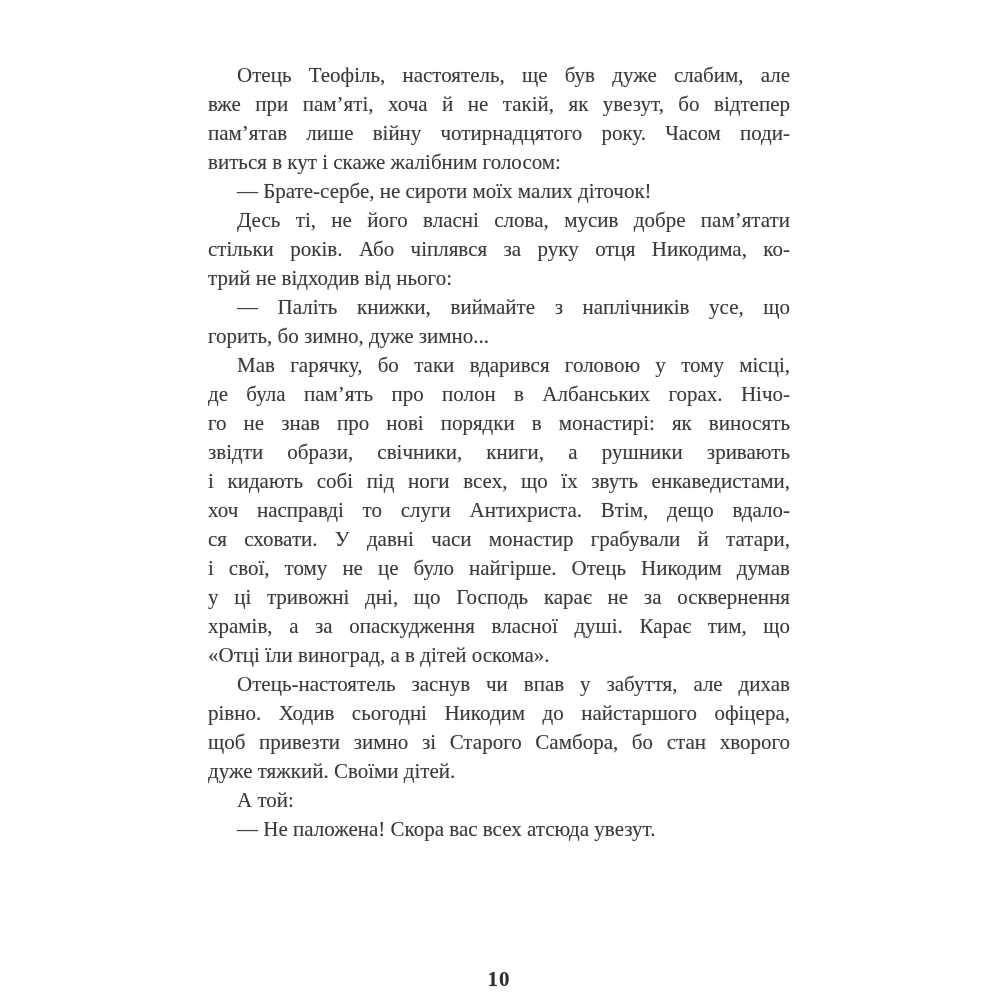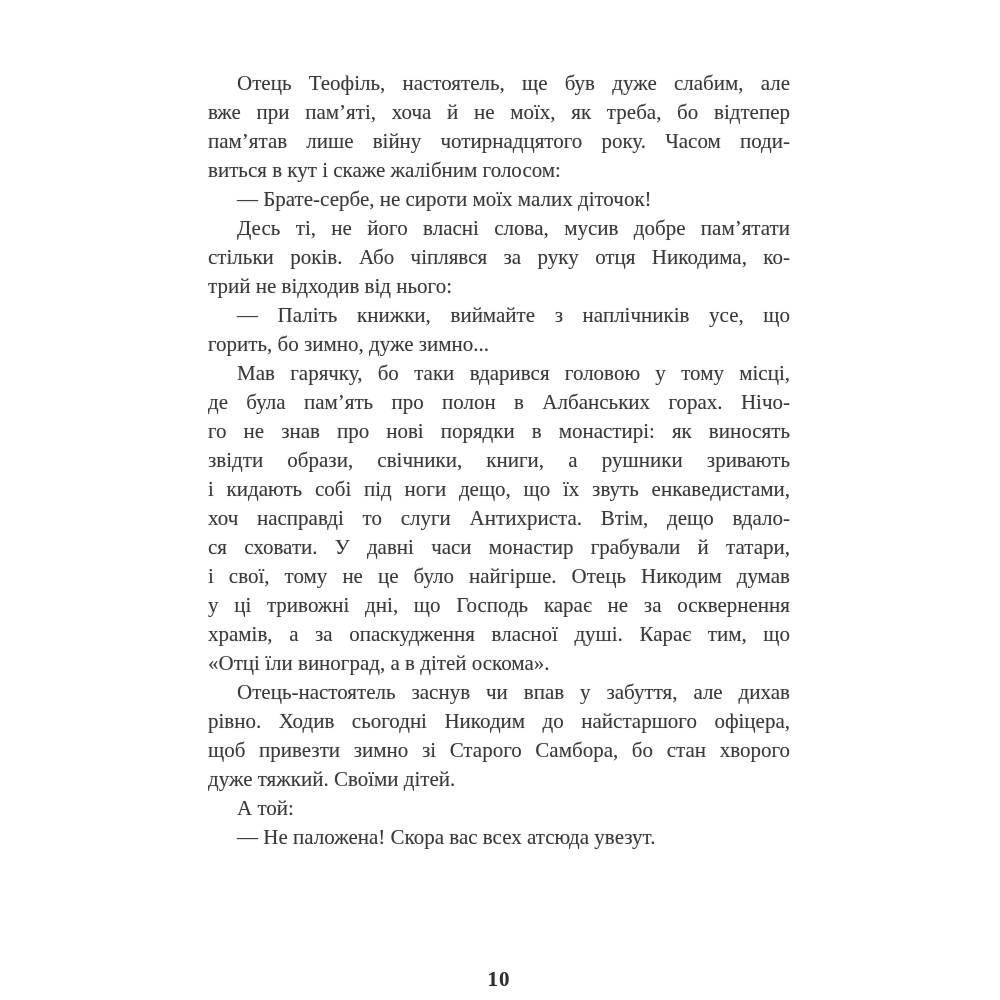--- a/index.html
+++ b/index.html
@@ -14,21 +14,21 @@
     position: relative;
     width: 1000px;
     height: 1000px;
     background: #ffffff;
     font-family: "Liberation Serif", "DejaVu Serif", serif;
     color: #3a3a3a;
   }
   .text-block {
     position: absolute;
     left: 208px;
-    top: 69px;
+    top: 61px;
     width: 582px;
     font-size: 21px;
     line-height: 29px;
     text-shadow: 0 0 1px rgba(70,70,70,0.35);
   }
   .line {
     height: 29px;
     overflow: hidden;
     text-align: justify;
     text-align-last: justify;
@@ -53,34 +53,34 @@
     color: #2f2f2f;
     text-shadow: 0 0 1px rgba(70,70,70,0.35);
   }
 </style>
 </head>
 <body>
 
 <div class="book-page">
   <div class="text-block" id="text-block">
       <div class="line indent">Отець Теофіль, настоятель, ще був дуже слабим, але</div>
-      <div class="line">вже при пам’яті, хоча й не моїх, як треба, бо відтепер</div>
+      <div class="line">вже при пам’яті, хоча й не такій, як увезут, бо відтепер</div>
       <div class="line">пам’ятав лише війну чотирнадцятого року. Часом поди-</div>
       <div class="line end">виться в кут і скаже жалібним голосом:</div>
       <div class="line indent end">— Брате-сербе, не сироти моїх малих діточок!</div>
       <div class="line indent">Десь ті, не його власні слова, мусив добре пам’ятати</div>
       <div class="line">стільки років. Або чіплявся за руку отця Никодима, ко-</div>
       <div class="line end">трий не відходив від нього:</div>
       <div class="line indent">— Паліть книжки, виймайте з наплічників усе, що</div>
       <div class="line end">горить, бо зимно, дуже зимно...</div>
       <div class="line indent">Мав гарячку, бо таки вдарився головою у тому місці,</div>
       <div class="line">де була пам’ять про полон в Албанських горах. Нічо-</div>
       <div class="line">го не знав про нові порядки в монастирі: як виносять</div>
       <div class="line">звідти образи, свічники, книги, а рушники зривають</div>
-      <div class="line">і кидають собі під ноги дещо, що їх звуть енкаведистами,</div>
+      <div class="line">і кидають собі під ноги всех, що їх звуть енкаведистами,</div>
       <div class="line">хоч насправді то слуги Антихриста. Втім, дещо вдало-</div>
       <div class="line">ся сховати. У давні часи монастир грабували й татари,</div>
       <div class="line">і свої, тому не це було найгірше. Отець Никодим думав</div>
       <div class="line">у ці тривожні дні, що Господь карає не за осквернення</div>
       <div class="line">храмів, а за опаскудження власної душі. Карає тим, що</div>
       <div class="line end">«Отці їли виноград, а в дітей оскома».</div>
       <div class="line indent">Отець-настоятель заснув чи впав у забуття, але дихав</div>
       <div class="line">рівно. Ходив сьогодні Никодим до найстаршого офіцера,</div>
       <div class="line">щоб привезти зимно зі Старого Самбора, бо стан хворого</div>
       <div class="line end">дуже тяжкий. Своїми дітей.</div>

